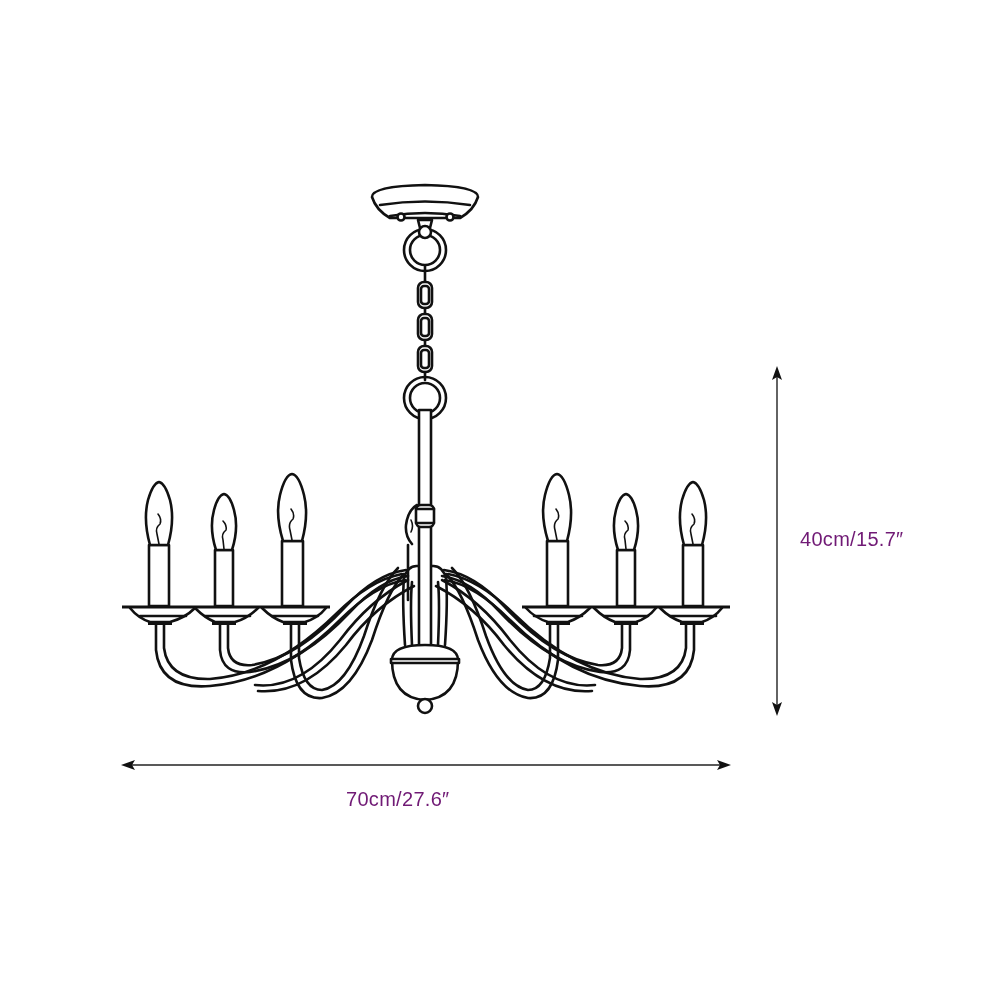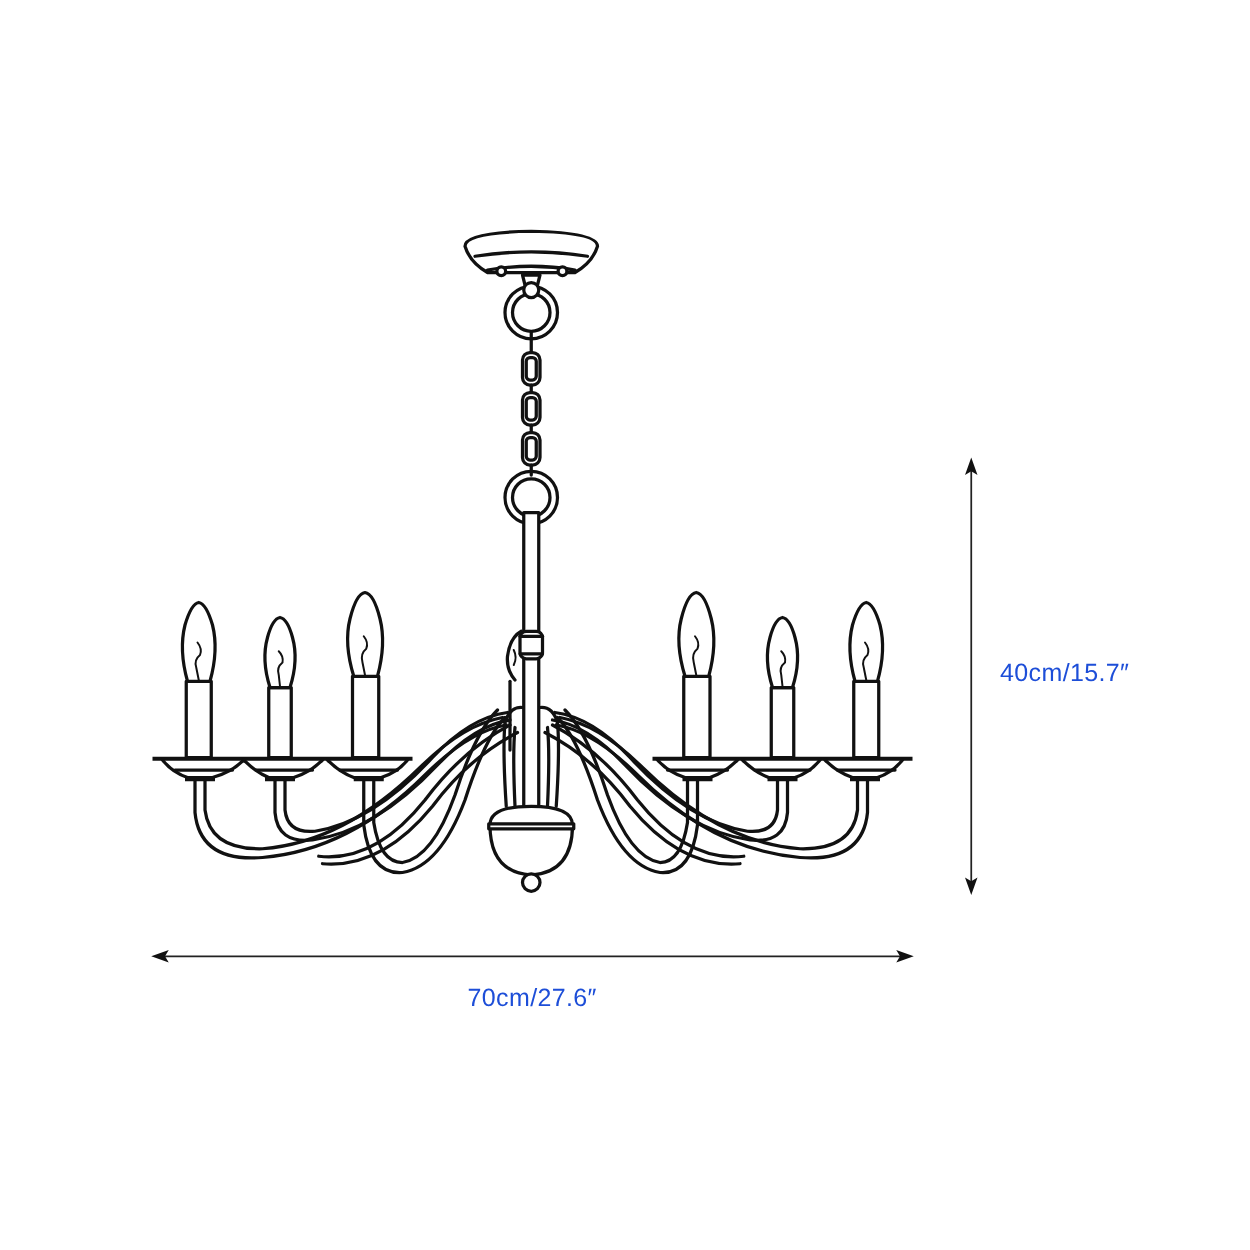--- a/index.html
+++ b/index.html
@@ -1,20 +1,20 @@
 <!DOCTYPE html>
 <html><head>
 <meta charset="utf-8">
 <style>
   html,body{margin:0;padding:0;background:#ffffff;}
   body{width:1000px;height:1000px;position:relative;overflow:hidden;font-family:"Liberation Sans",sans-serif;}
   .drawing{position:absolute;left:0;top:0;width:1000px;height:1000px;}
-  .label{position:absolute;font-family:"Liberation Sans",sans-serif;font-size:20px;color:#1d4ed8;letter-spacing:0.3px;white-space:nowrap;}
+  .label{position:absolute;font-family:"Liberation Sans",sans-serif;font-size:20px;color:#701a75;letter-spacing:0.3px;white-space:nowrap;}
   .label-height{left:800px;top:528px;}
-  .label-width{left:374px;top:788px;}
+  .label-width{left:346px;top:788px;}
   svg .ln{fill:none;stroke:#111;stroke-width:2.6;stroke-linecap:round;stroke-linejoin:round;}
   svg .fl{fill:#fff;stroke:#111;stroke-width:2.6;stroke-linejoin:round;}
   svg .thin{fill:none;stroke:#111;stroke-width:1.6;stroke-linecap:round;}
   svg .dim{stroke:#222;stroke-width:1.4;fill:none;}
   svg .arrow{fill:#111;stroke:none;}
 </style>
 </head>
 <body>
 
 <svg class="drawing" viewBox="0 0 1000 1000" xmlns="http://www.w3.org/2000/svg">

